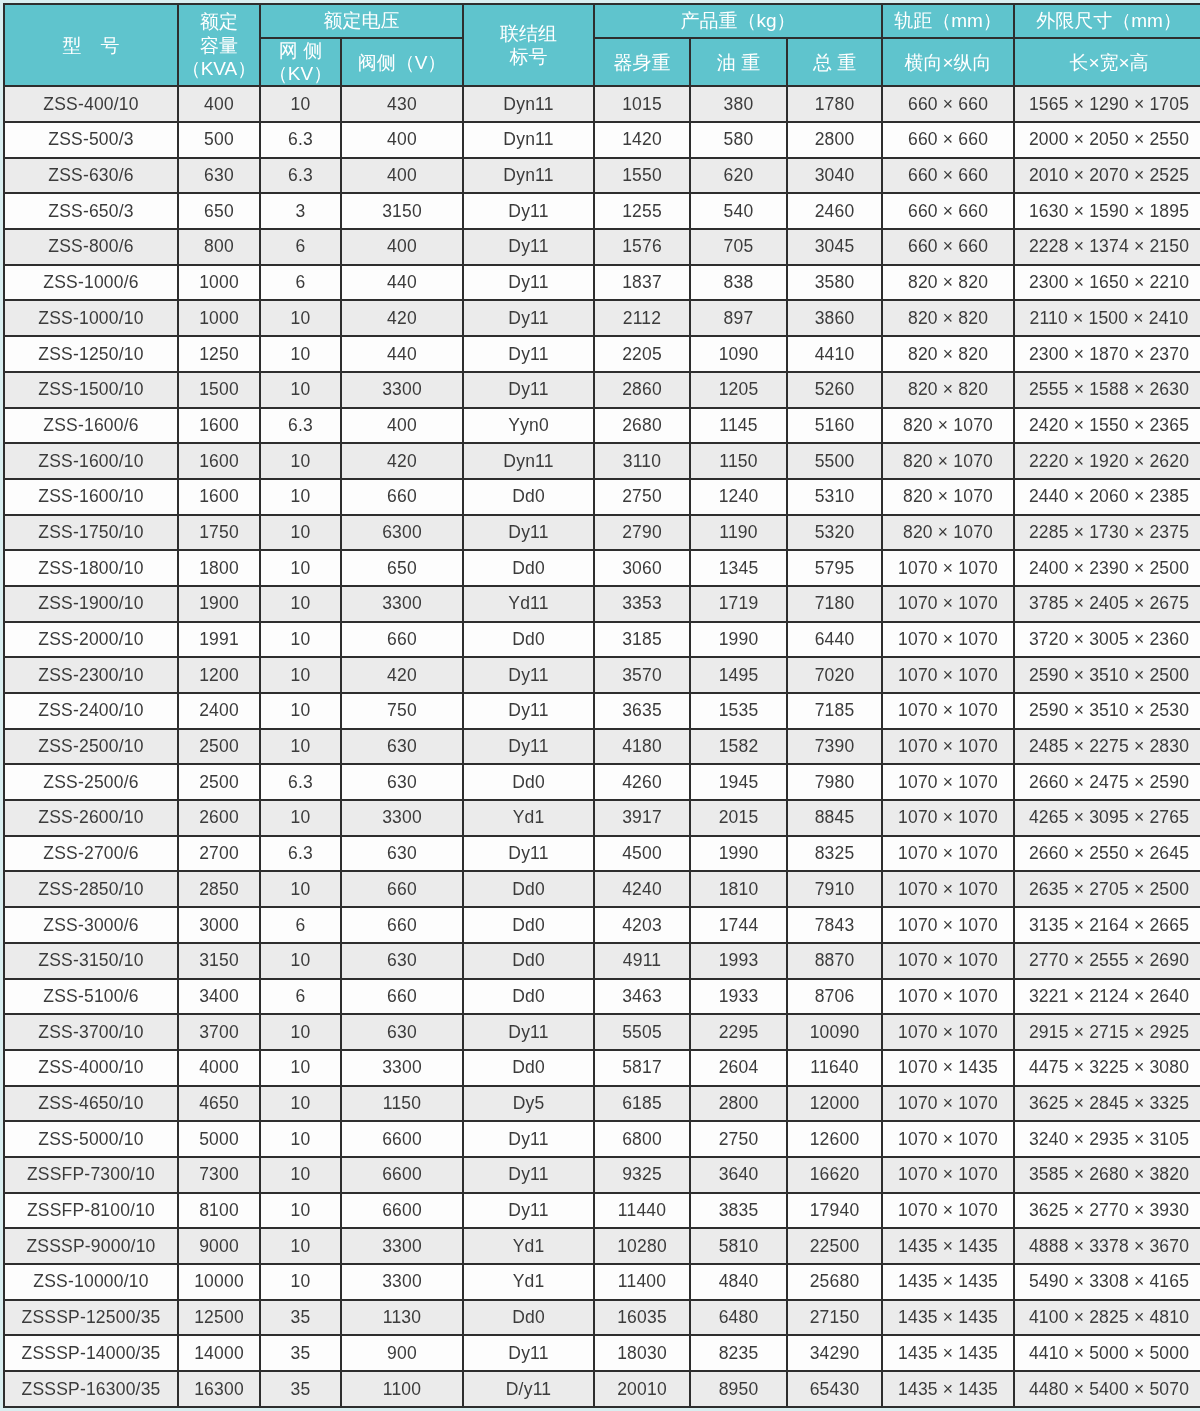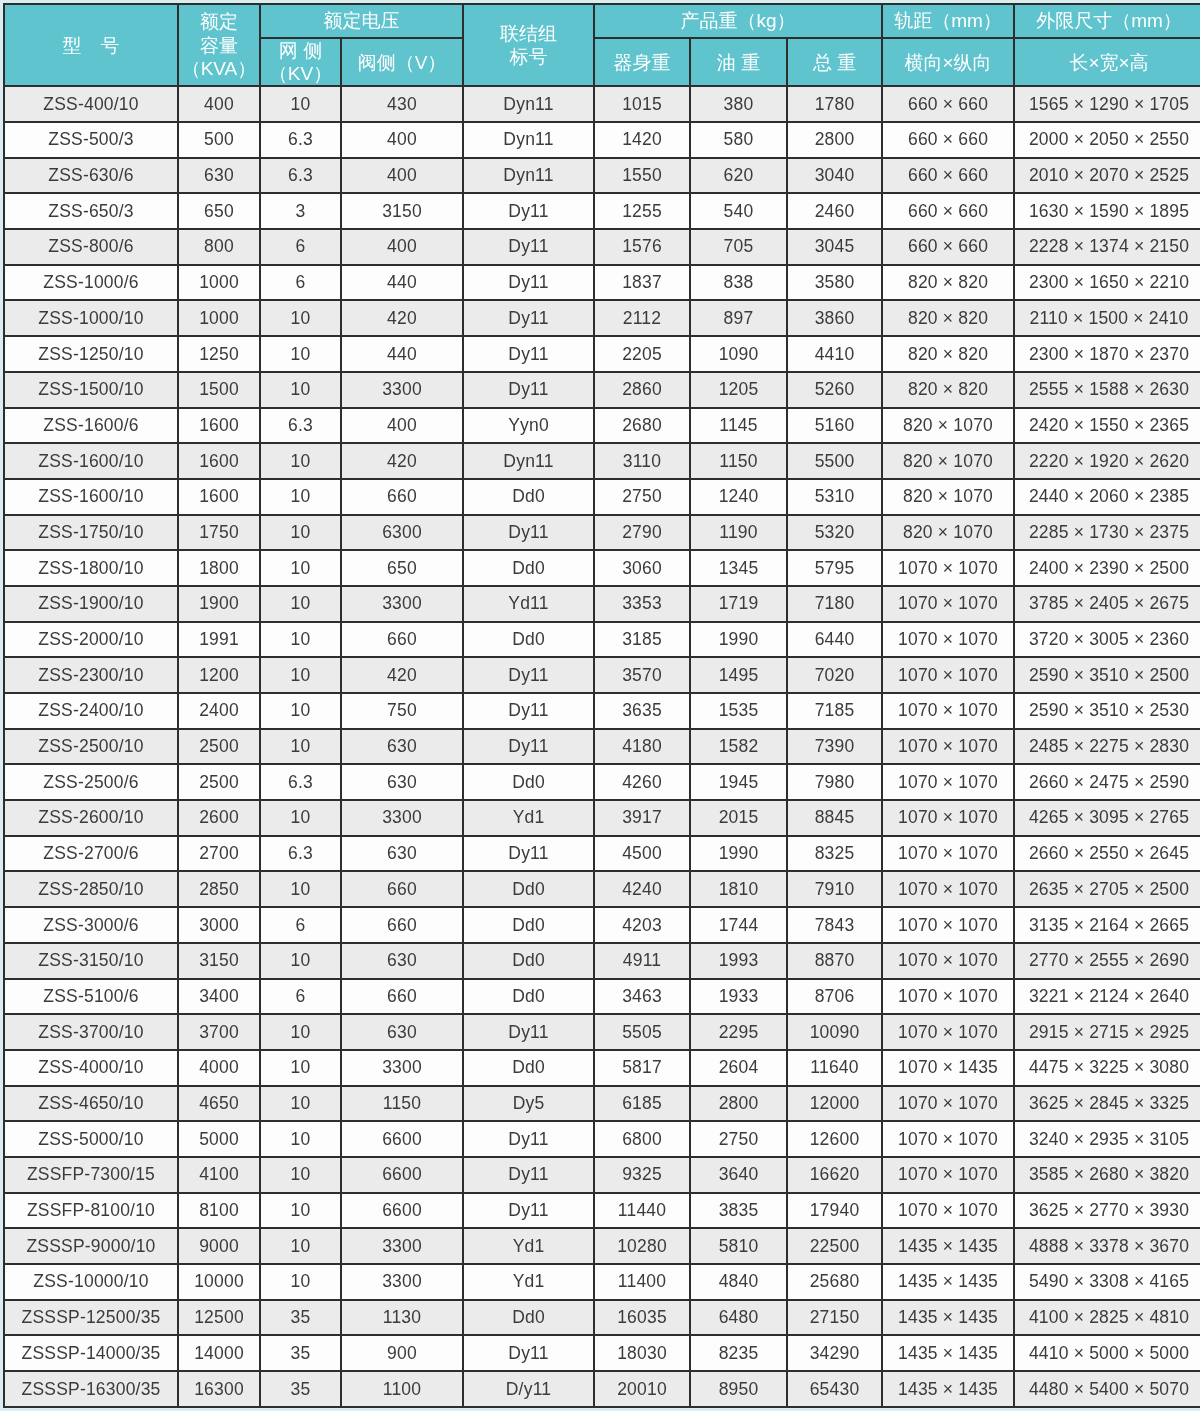--- a/index.html
+++ b/index.html
@@ -472,22 +472,22 @@
           <td>10</td>
           <td>6600</td>
           <td>Dy11</td>
           <td>6800</td>
           <td>2750</td>
           <td>12600</td>
           <td>1070 × 1070</td>
           <td>3240 × 2935 × 3105</td>
         </tr>
         <tr>
-          <td>ZSSFP-7300/15</td>
-          <td>4100</td>
+          <td>ZSSFP-7300/10</td>
+          <td>7300</td>
           <td>10</td>
           <td>6600</td>
           <td>Dy11</td>
           <td>9325</td>
           <td>3640</td>
           <td>16620</td>
           <td>1070 × 1070</td>
           <td>3585 × 2680 × 3820</td>
         </tr>
         <tr>

